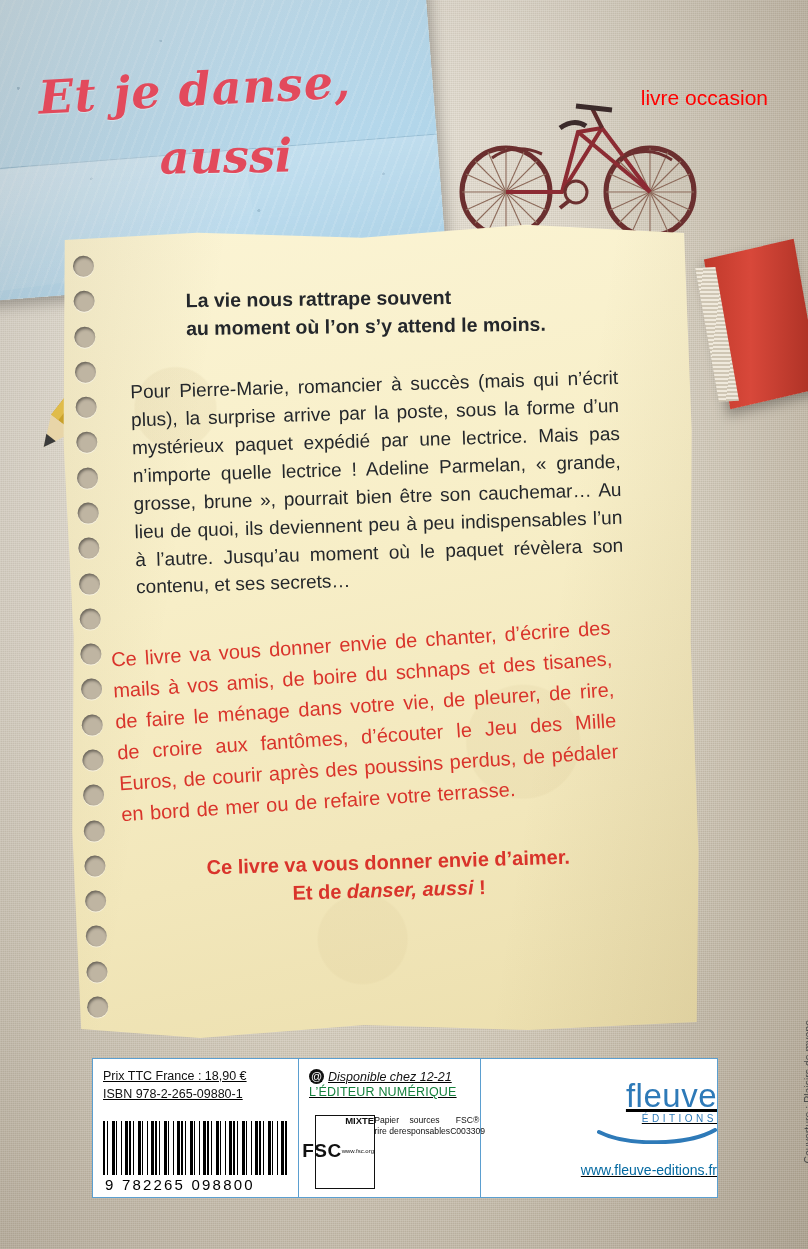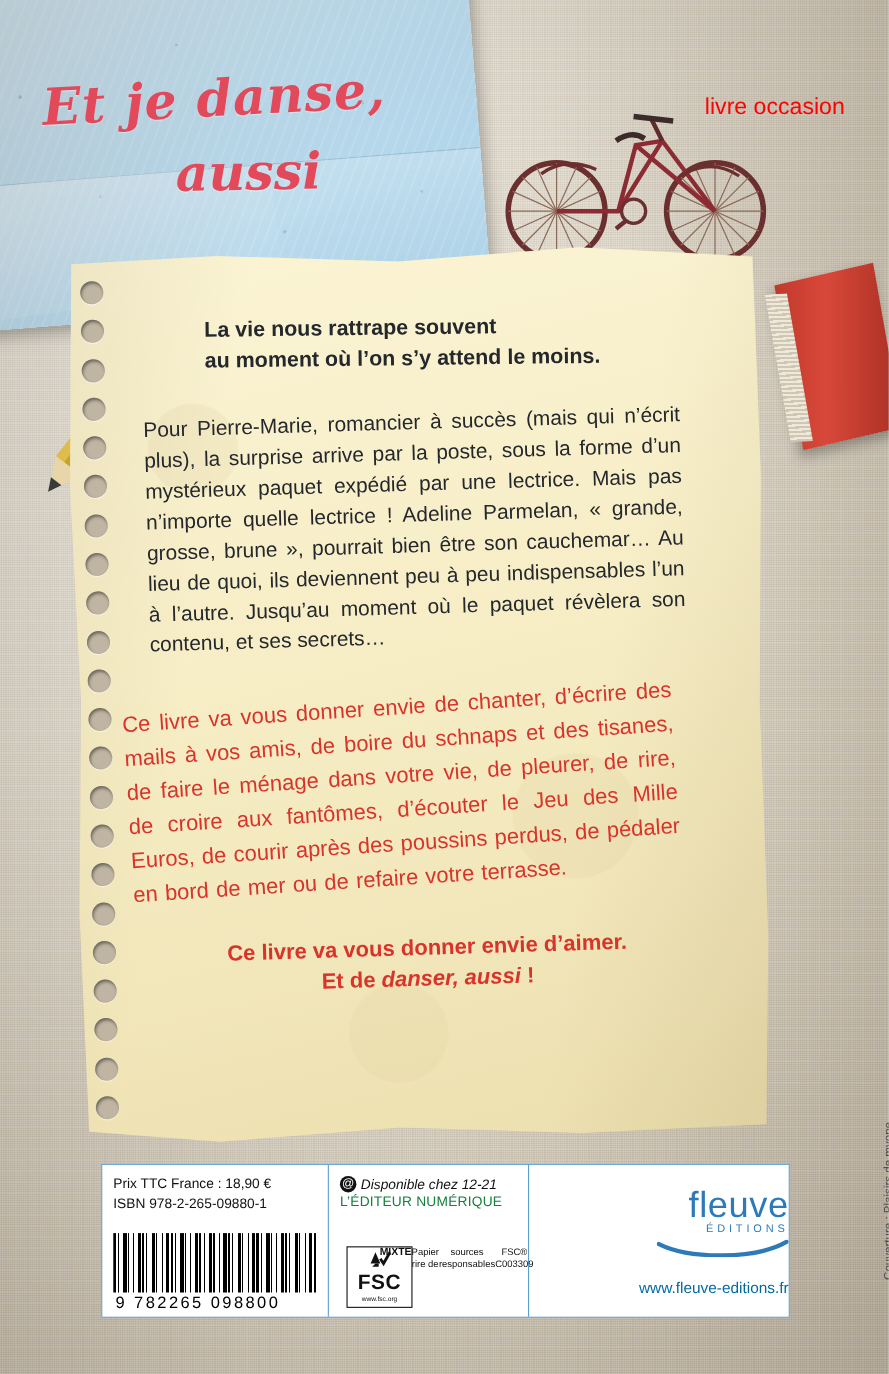--- a/index.html
+++ b/index.html
@@ -277,20 +277,21 @@
   .info-bar {
     position: absolute;
     left: 92px;
     top: 1058px;
     width: 624px;
     height: 138px;
     background: #ffffff;
     border: 1px solid #5b9fd0;
     display: flex;
     z-index: 20;
+    text-decoration: underline;
   }
   .info-cell {
     position: relative;
     border-right: 1px solid #5b9fd0;
     box-sizing: border-box;
   }
   .cell-price {
     width: 206px;
     padding: 8px 8px 0 10px;
   }
@@ -355,24 +356,24 @@
   .fsc-wrap {
     position: absolute;
     left: 16px;
     bottom: 8px;
     display: flex;
     align-items: stretch;
     gap: 6px;
   }
   .fsc-box {
     width: 60px;
-    height: 56px;
+    height: 74px;
     border: 1.6px solid #111;
     display: flex;
-    flex-direction: column;
+    flex-direction: row;
     align-items: center;
     justify-content: flex-end;
     padding-bottom: 3px;
     box-sizing: border-box;
   }
   .fsc-mark {
     font-family: "Liberation Sans", sans-serif;
     font-weight: 700;
     font-size: 19px;
     color: #111;

